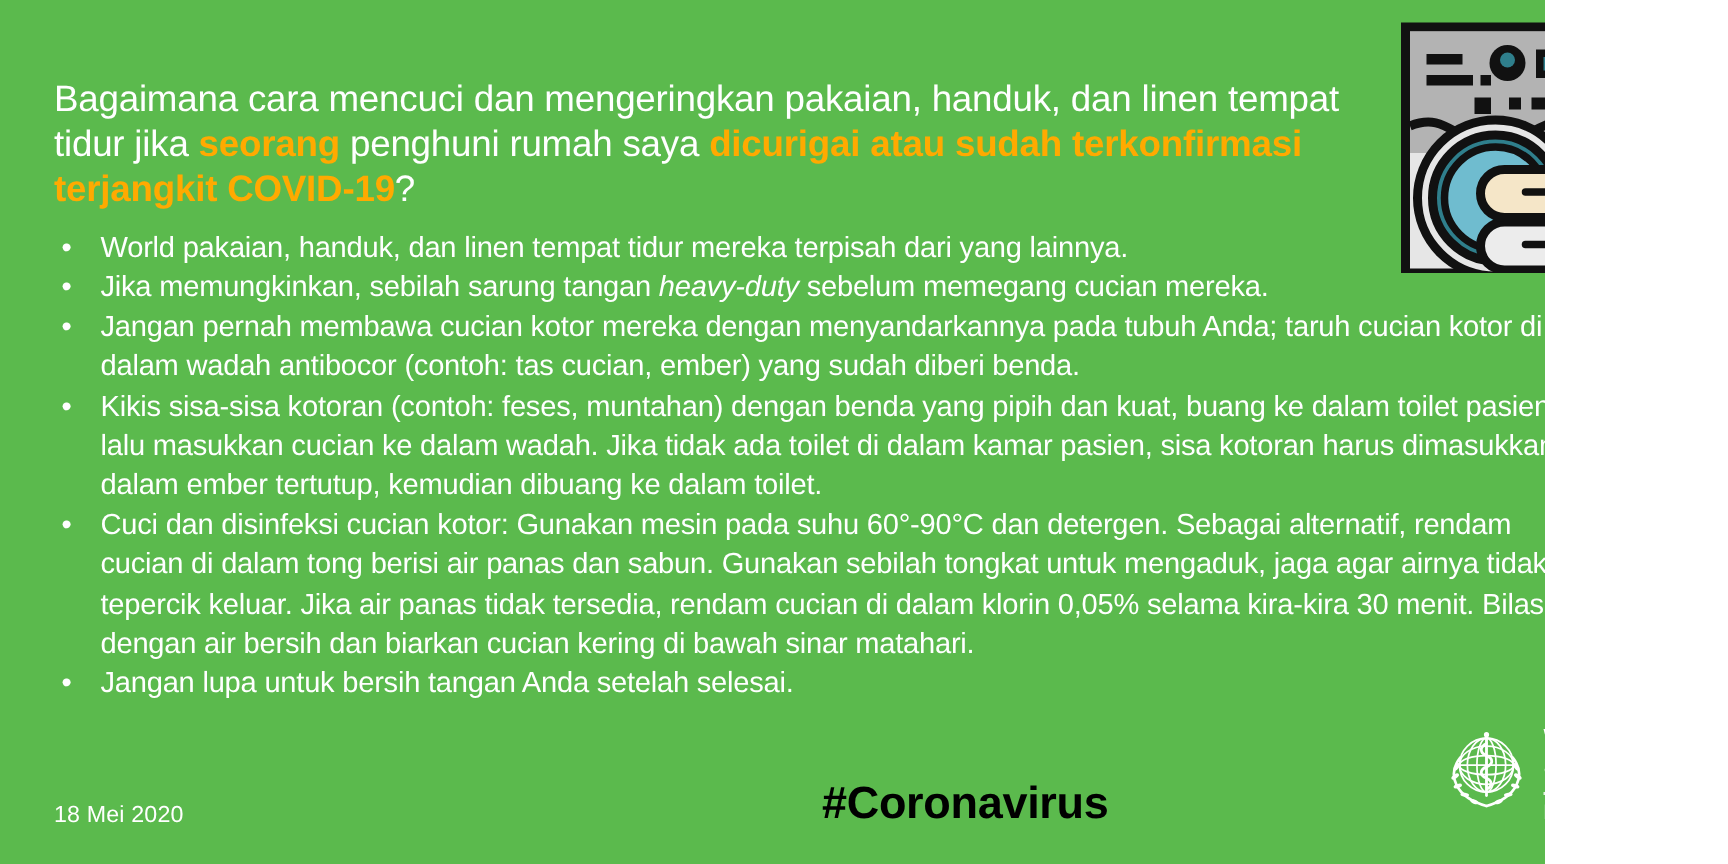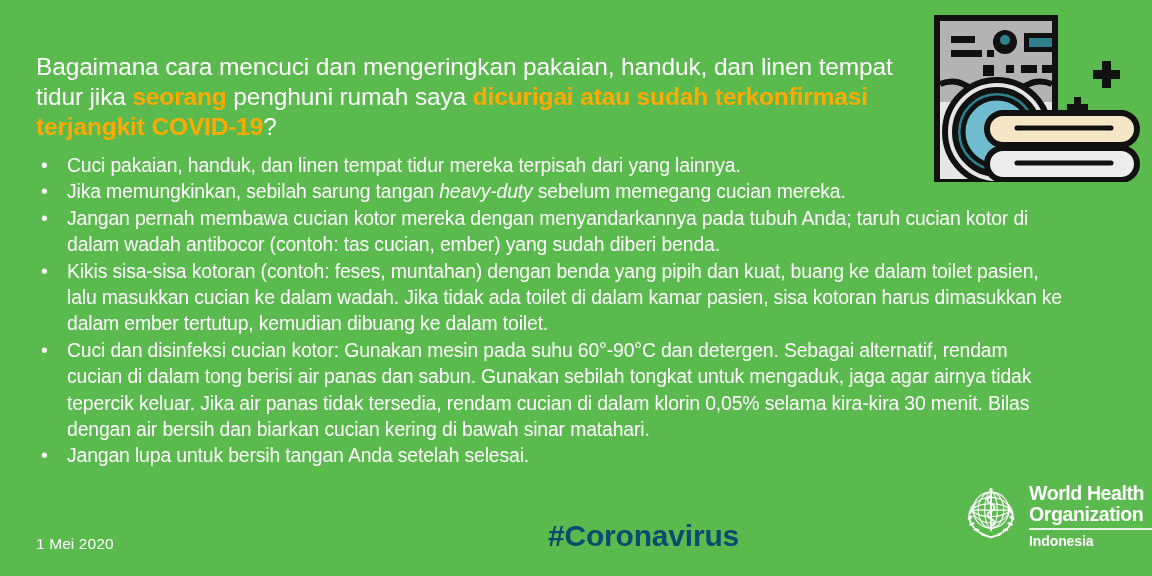--- a/index.html
+++ b/index.html
@@ -7,21 +7,21 @@
     padding: 0;
   }
   body {
     width: 1152px;
     height: 576px;
     overflow: hidden;
     font-family: "Liberation Sans", sans-serif;
   }
   #poster {
     position: relative;
-    width: 1152px;
+    width: 1030px;
     height: 576px;
     background: #5BBA4D;
     box-sizing: border-box;
     overflow: hidden;
   }
 
   
   #headline {
     position: absolute;
     left: 36px;
@@ -74,21 +74,21 @@
     font-size: 15.5px;
     color: #FFFFFF;
     letter-spacing: 0.1px;
   }
   #hashtags {
     position: absolute;
     left: 548px;
     top: 519px;
     display: flex;
     gap: 38px;
-    color: #0c4a6e;
+    color: #000000;
     font-size: 30px;
     font-weight: bold;
     letter-spacing: -0.2px;
     flex-direction: column;
   }
 
   
   #who-logo {
     position: absolute;
     left: 962px;
@@ -138,21 +138,21 @@
 <div id="poster">
 
   <div id="headline">
     <span>Bagaimana cara mencuci dan mengeringkan pakaian, handuk, dan linen tempat tidur jika </span><span class="hl">seorang</span><span> penghuni rumah saya </span><span class="hl">dicurigai atau sudah terkonfirmasi terjangkit COVID-19</span><span>?</span>
   </div>
 
   <div id="bullets">
 
     <div class="bullet-row">
       <span class="bullet-dot">•</span>
-      <span class="bullet-text">Cuci pakaian, handuk, dan linen tempat tidur mereka terpisah dari yang lainnya.</span>
+      <span class="bullet-text">World pakaian, handuk, dan linen tempat tidur mereka terpisah dari yang lainnya.</span>
     </div>
 
     <div class="bullet-row">
       <span class="bullet-dot">•</span>
       <span class="bullet-text"><span>Jika memungkinkan, sebilah sarung tangan </span><i>heavy-duty</i><span> sebelum memegang cucian mereka.</span></span>
     </div>
 
     <div class="bullet-row">
       <span class="bullet-dot">•</span>
       <span class="bullet-text">Jangan pernah membawa cucian kotor mereka dengan menyandarkannya pada tubuh Anda; taruh cucian kotor di dalam wadah antibocor (contoh: tas cucian, ember) yang sudah diberi benda.</span>
@@ -168,21 +168,21 @@
       <span class="bullet-text">Cuci dan disinfeksi cucian kotor: Gunakan mesin pada suhu 60°-90°C dan detergen. Sebagai alternatif, rendam cucian di dalam tong berisi air panas dan sabun. Gunakan sebilah tongkat untuk mengaduk, jaga agar airnya tidak tepercik keluar. Jika air panas tidak tersedia, rendam cucian di dalam klorin 0,05% selama kira-kira 30 menit. Bilas dengan air bersih dan biarkan cucian kering di bawah sinar matahari.</span>
     </div>
 
     <div class="bullet-row">
       <span class="bullet-dot">•</span>
       <span class="bullet-text">Jangan lupa untuk bersih tangan Anda setelah selesai.</span>
     </div>
 
   </div>
 
-  <div id="date-stamp">1 Mei 2020</div>
+  <div id="date-stamp">18 Mei 2020</div>
 
   <div id="hashtags">
     <span>#Coronavirus</span>
   </div>
 
   <div id="who-logo">
     <div id="who-emblem">
       <svg width="58" height="58" viewBox="0 0 100 100" aria-hidden="true">
         <g fill="none" stroke="#FFFFFF" stroke-width="2">
 

